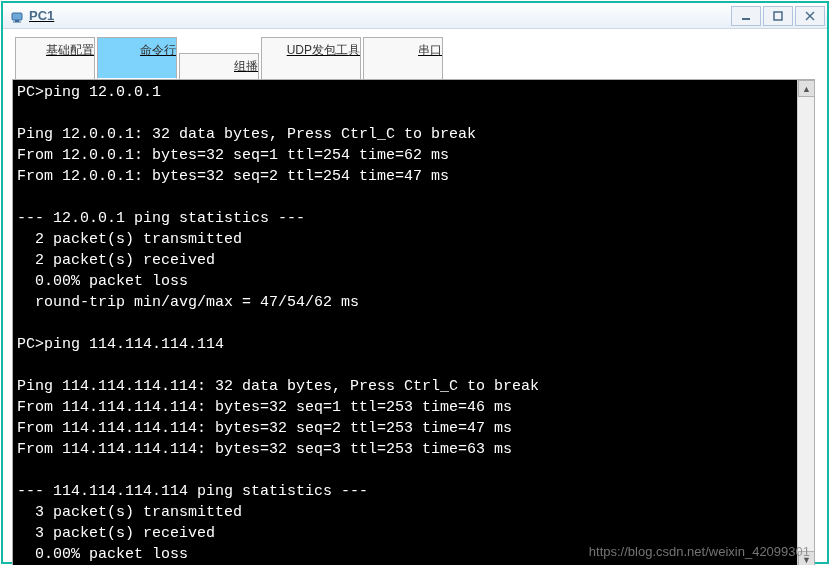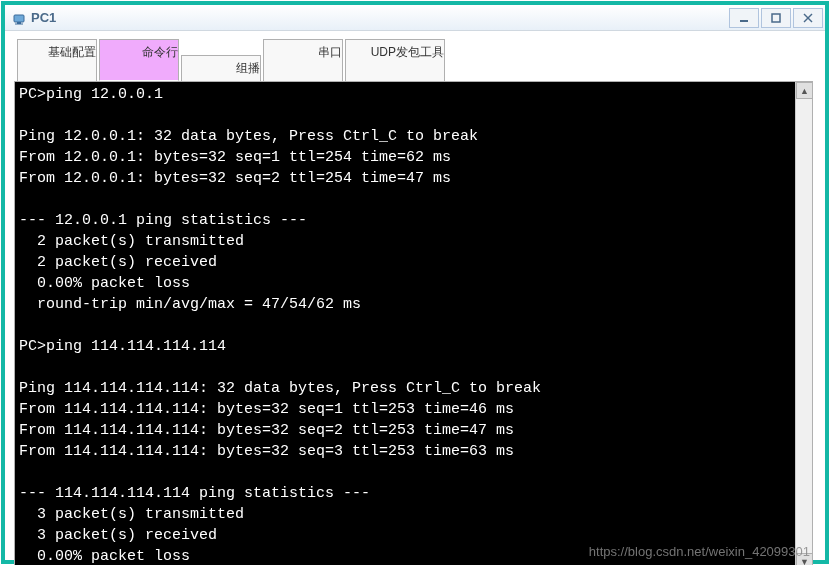--- a/index.html
+++ b/index.html
@@ -9,25 +9,26 @@
     }
     body {
       font-family: "Microsoft YaHei", Arial, sans-serif;
       background: #fff;
       width: 830px;
       height: 565px;
       overflow: hidden;
       position: relative;
     }
     .window {
-      border: 4px solid #14b8a6;
+      border: 2px solid #14b8a6;
       background: #fff;
       width: 828px;
       height: 563px;
       margin: 1px;
+      text-decoration: underline;
     }
     .title-bar {
       background: linear-gradient(to bottom, #ffffff, #e8f0f8);
       height: 26px;
       display: flex;
       align-items: center;
       justify-content: space-between;
       padding: 0 2px 0 6px;
       border-bottom: 1px solid #d0d8e0;
     }
@@ -77,21 +78,21 @@
       background: #f8f8f8;
       padding: 4px 0;
       font-size: 12px;
       color: #333;
       text-align: right;
       cursor: pointer;
       position: relative;
       min-width: 80px;
     }
     .tab.active {
-      background: #f0abfc;
+      background: #7dd3fc;
       border-bottom: 1px solid #fff;
       z-index: 2;
     }
     .tab.t1 { width: 80px; }
     .tab.t2 { width: 80px; }
     .tab.t3 { width: 80px; margin-top: 16px; }
     .tab.t4 { width: 100px; }
     .tab.t5 { width: 80px; }
     .terminal-container {
       margin: 0 12px 10px 9px;
@@ -184,22 +185,22 @@
             <line x1="9" y1="1" x2="1" y2="9" stroke="#4a6a8a" stroke-width="1.5"></line>
           </svg>
       </div>
     </div>
   </div>
 
   <div class="tabs-row">
     <div class="tab t1">基础配置</div>
     <div class="tab t2 active">命令行</div>
     <div class="tab t3">组播</div>
+    <div class="tab t4">UDP发包工具</div>
     <div class="tab t5">串口</div>
-    <div class="tab t4">UDP发包工具</div>
   </div>
 
   <div class="terminal-container">
     <div class="terminal" id="terminal">PC&gt;ping 12.0.0.1
 
 Ping 12.0.0.1: 32 data bytes, Press Ctrl_C to break
 From 12.0.0.1: bytes=32 seq=1 ttl=254 time=62 ms
 From 12.0.0.1: bytes=32 seq=2 ttl=254 time=47 ms
 
 --- 12.0.0.1 ping statistics ---

